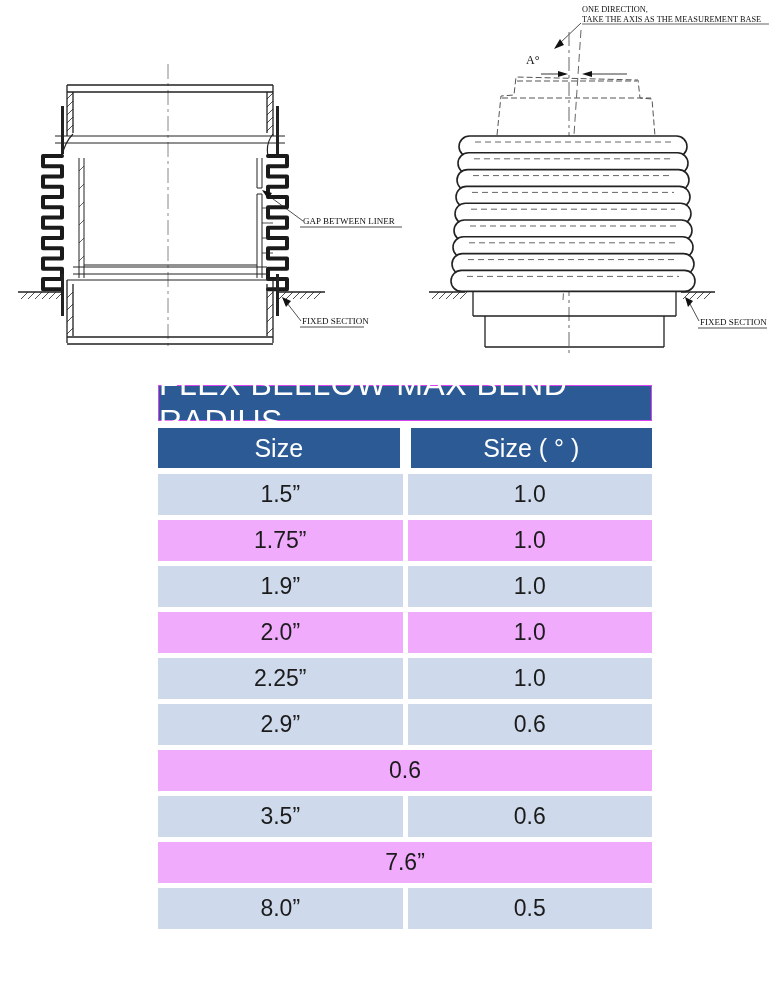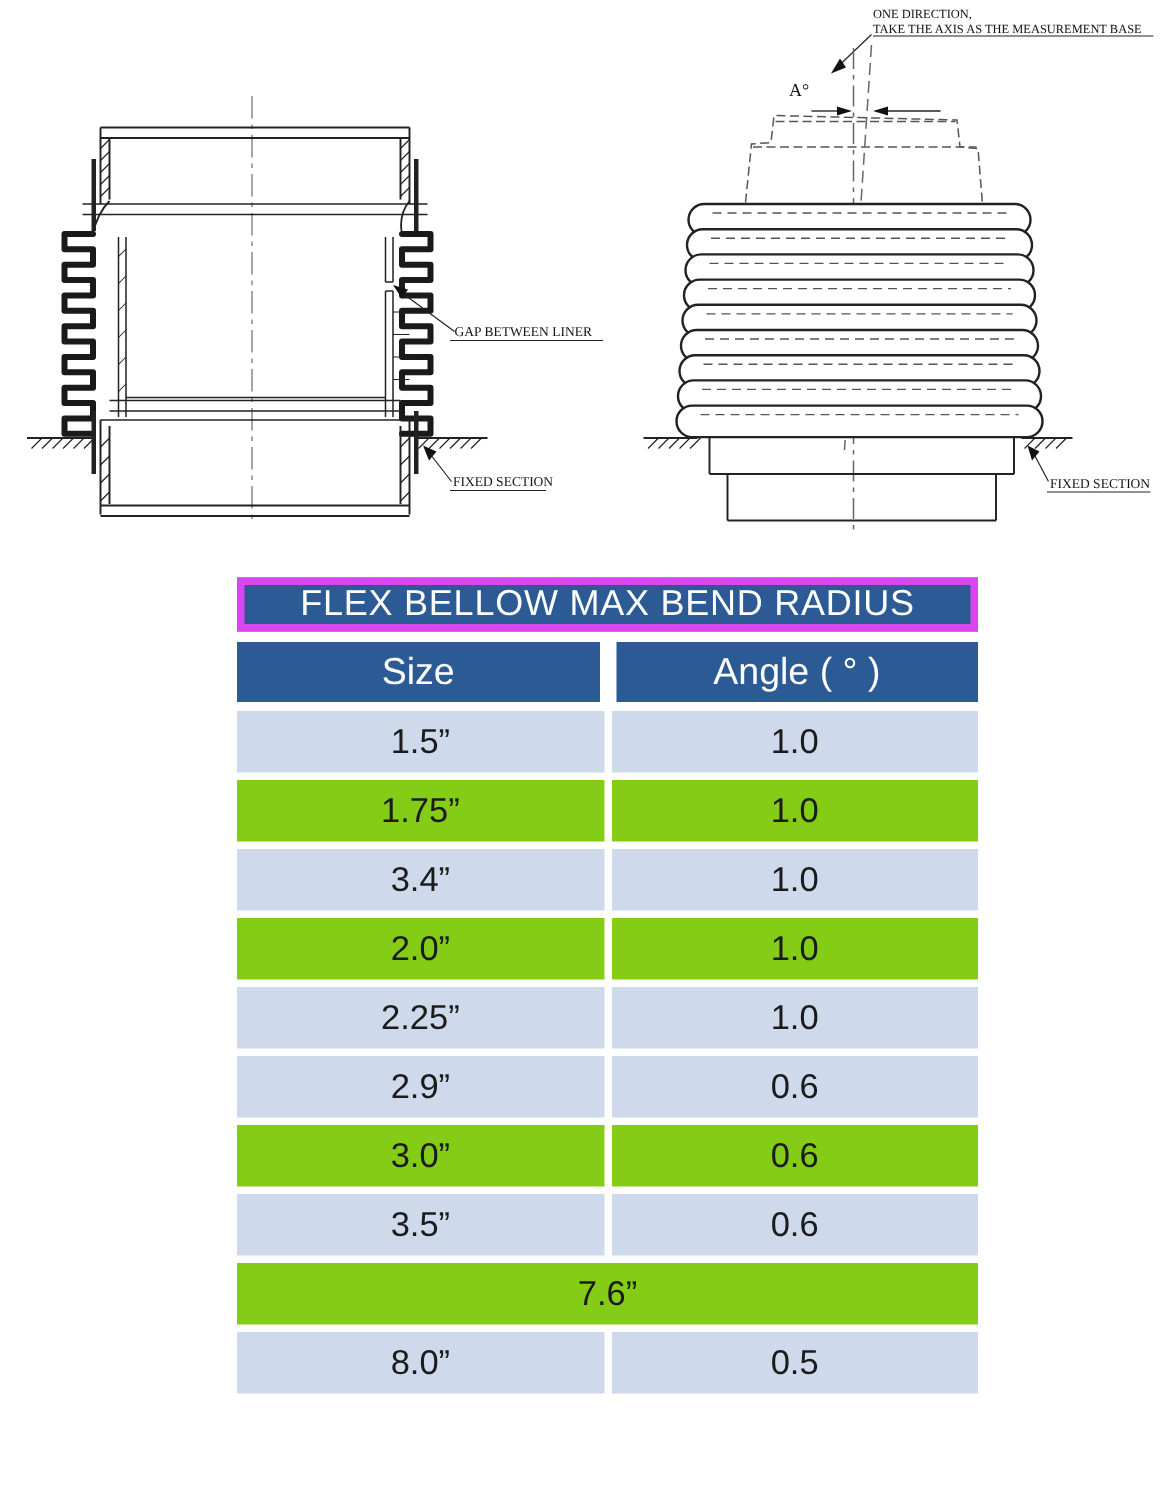--- a/index.html
+++ b/index.html
@@ -2,31 +2,31 @@
 <html><head>
 <meta charset="utf-8">
 <style>
   html,body{margin:0;padding:0;background:#fff;}
   .page{position:relative;width:774px;height:1000px;background:#ffffff;overflow:hidden;
         font-family:"Liberation Sans",sans-serif;}
   svg text{font-family:"Liberation Serif",serif;fill:#111;}
   .draw-left{position:absolute;left:10px;top:58px;}
   .draw-right{position:absolute;left:395px;top:0px;}
   .spec-table{position:absolute;left:158px;top:385px;width:494px;}
-  .t-title{height:36px;background:#2b5a94;border:5px solid #d946ef;box-sizing:border-box;
+  .t-title{height:36px;background:#2b5a94;border:1px solid #d946ef;box-sizing:border-box;
            color:#fff;display:flex;align-items:center;justify-content:center;
-           font-size:24px;letter-spacing:.5px;margin-bottom:7px;}
+           font-size:32px;letter-spacing:.5px;margin-bottom:7px;}
   .t-head{display:flex;gap:11px;margin-bottom:6px;}
   .t-hcell{flex:1;height:40px;background:#2b5a94;color:#fff;display:flex;
            align-items:center;justify-content:center;font-size:25px;}
   .t-row{display:flex;gap:5px;margin-bottom:5px;}
   .t-cell{flex:1;height:41px;display:flex;align-items:center;justify-content:center;
           font-size:23px;color:#1b1b1b;}
   .row-dark .t-cell{background:#cedaeb;}
-  .row-light .t-cell{background:#84cc16;}
+  .row-light .t-cell{background:#f0abfc;}
 </style>
 </head>
 <body>
 
 <div class="page">
 
   <svg class="draw-left" width="395" height="292" viewBox="0 0 395 292">
     <g>
       <line x1="158" y1="6" x2="158" y2="290" stroke="#888" stroke-width="1" stroke-dasharray="15 4 3 4"></line>
     </g>
@@ -149,48 +149,47 @@
       <line x1="295" y1="304" x2="304" y2="321" stroke="#222" stroke-width="0.8"></line>
       <line x1="303" y1="328" x2="372" y2="328" stroke="#222" stroke-width="0.8"></line>
     </g>
     <text x="305" y="325" font-size="9">FIXED SECTION</text>
   </svg>
 
   <div class="spec-table">
     <div class="t-title">FLEX BELLOW MAX BEND RADIUS</div>
     <div class="t-head">
       <div class="t-hcell">Size</div>
-      <div class="t-hcell">Angle ( ° )</div>
+      <div class="t-hcell">Size ( ° )</div>
     </div>
     <div class="t-row row-dark">
       <div class="t-cell">1.5”</div>
       <div class="t-cell">1.0</div>
     </div>
     <div class="t-row row-light">
       <div class="t-cell">1.75”</div>
       <div class="t-cell">1.0</div>
     </div>
     <div class="t-row row-dark">
-      <div class="t-cell">3.4”</div>
+      <div class="t-cell">1.9”</div>
       <div class="t-cell">1.0</div>
     </div>
     <div class="t-row row-light">
       <div class="t-cell">2.0”</div>
       <div class="t-cell">1.0</div>
     </div>
     <div class="t-row row-dark">
       <div class="t-cell">2.25”</div>
       <div class="t-cell">1.0</div>
     </div>
     <div class="t-row row-dark">
       <div class="t-cell">2.9”</div>
       <div class="t-cell">0.6</div>
     </div>
     <div class="t-row row-light">
-      <div class="t-cell">3.0”</div>
       <div class="t-cell">0.6</div>
     </div>
     <div class="t-row row-dark">
       <div class="t-cell">3.5”</div>
       <div class="t-cell">0.6</div>
     </div>
     <div class="t-row row-light">
       <div class="t-cell">7.6”</div>
     </div>
     <div class="t-row row-dark">

